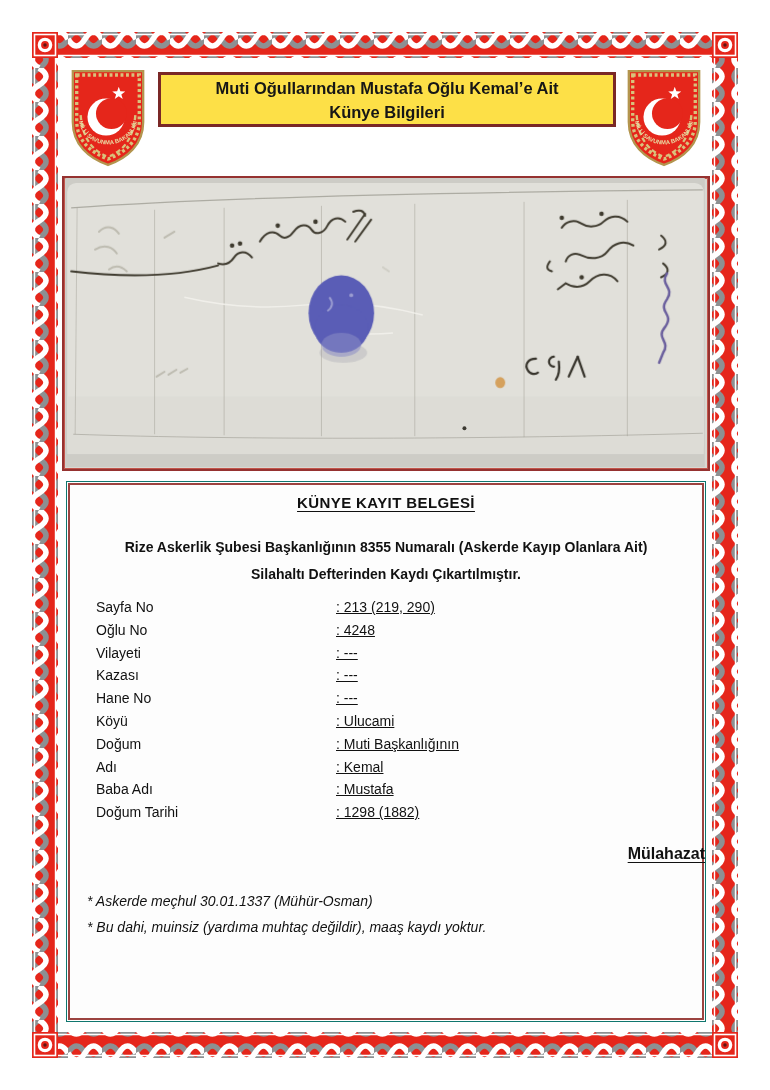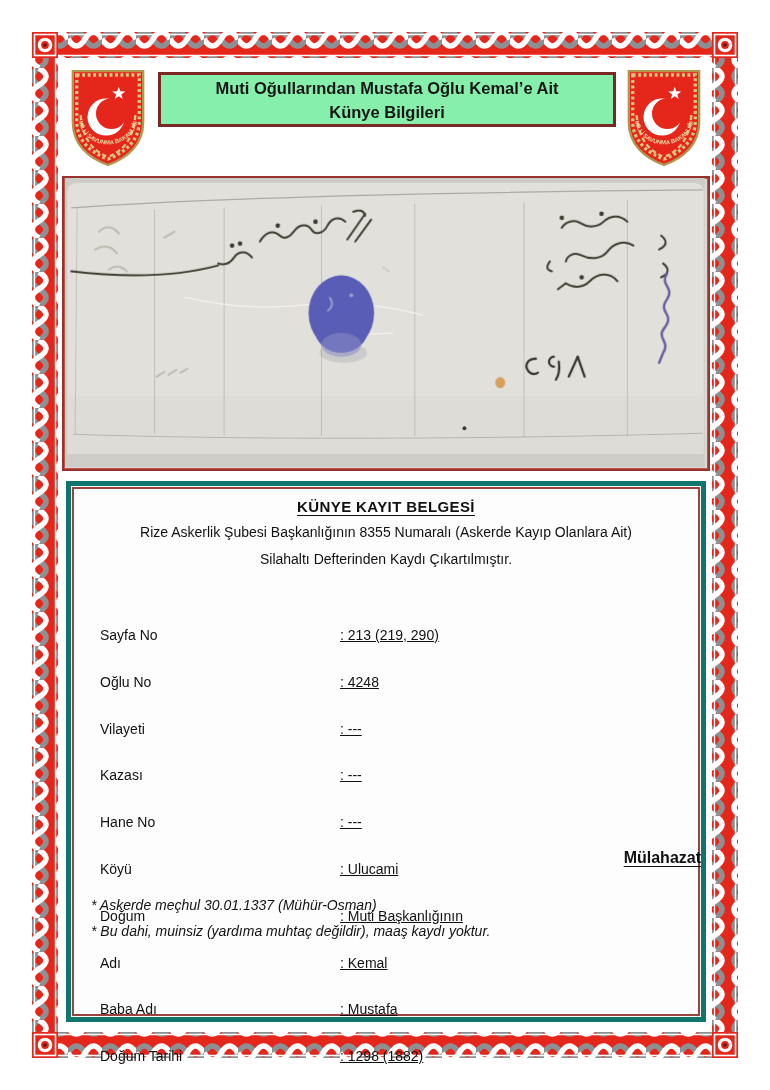--- a/index.html
+++ b/index.html
@@ -8,49 +8,49 @@
   .page { position:relative; width:770px; height:1090px; background:#ffffff; overflow:hidden; }
 
   .frame-svg { position:absolute; left:0; top:0; }
 
   .emblem { position:absolute; width:86px; height:100px; }
   .emblem-left  { left:65px; top:68px; }
   .emblem-right { left:621px; top:68px; }
 
   .header-box {
     position:absolute; left:158px; top:72px; width:458px; height:55px;
-    background:#86efac; border:3px solid #7a2826;
+    background:#fde047; border:3px solid #7a2826;
     display:flex; flex-direction:column; align-items:center; justify-content:center;
     font-size:16.5px; font-weight:bold; color:#161616; line-height:24px; text-align:center;
   }
 
   .scan {
     position:absolute; left:62px; top:176px; width:648px; height:295px;
     border:2px solid #963230; box-shadow: inset 0 0 0 1px #c2564c; background:#d9d8d2;
   }
   .scan svg { display:block; }
 
   .record-box {
     position:absolute; left:66px; top:481px; width:640px; height:541px;
-    border:5px solid #0f766e; background:#ffffff;
+    border:1px solid #0f766e; background:#ffffff;
   }
   .record-inner { position:absolute; inset:1px; border:2px solid #9c4340; background:#fdfdfd; }
 
   .rtitle {
     position:absolute; left:0; top:12px; width:100%; text-align:center;
     font-size:15px; font-weight:bold; color:#111;
     text-decoration:underline; text-underline-offset:3px;
     letter-spacing:.4px;
   }
   .rsub {
-    position:absolute; left:0; top:33px; width:100%; text-align:center;
-    font-size:14px; font-weight:normal; color:#111; line-height:26.5px;
+    position:absolute; left:0; top:52px; width:100%; text-align:center;
+    font-size:14px; font-weight:bold; color:#111; line-height:26.5px;
   }
   .fields { position:absolute; left:29px; top:117px; width:580px; font-size:14px; color:#111; }
-  .frow { height:22.8px; display:flex;margin-top:24px; }
+  .frow { height:22.8px; display:flex; }
   .flabel { width:240px; flex:0 0 240px; }
   .fvalue { flex:1;text-decoration:underline; }
   .ntitle {
     position:absolute; left:0; top:363px; width:100%; text-align:right;
     font-size:16px; font-weight:bold; color:#111;
     text-decoration:underline; text-underline-offset:3px;
   }
   .notes { position:absolute; left:20px; top:407px; width:600px; font-size:14px; color:#111; line-height:25.5px;font-style:italic; }
 </style>
 </head>

